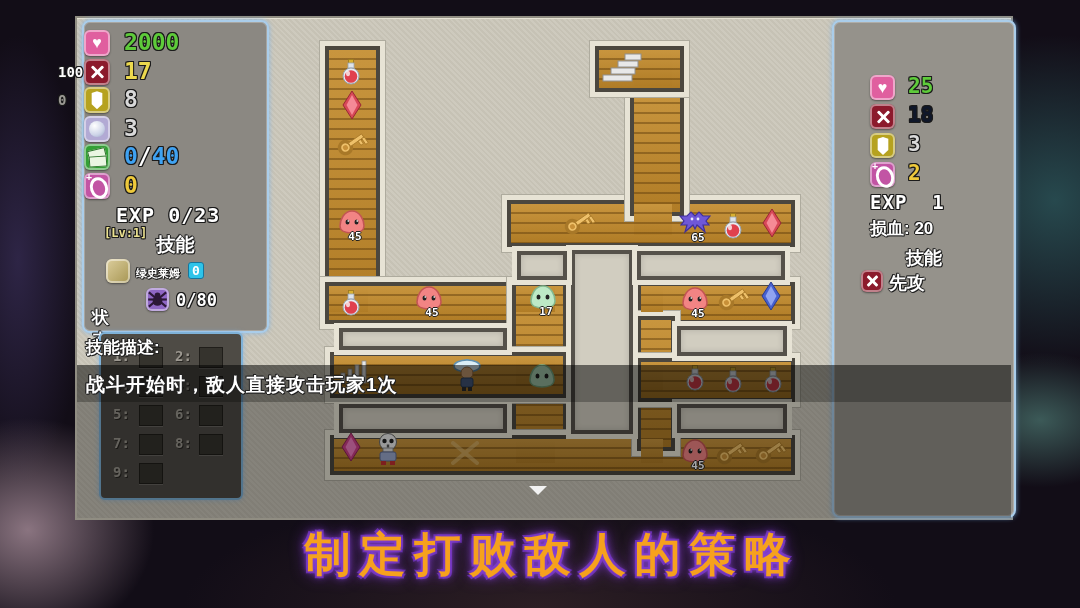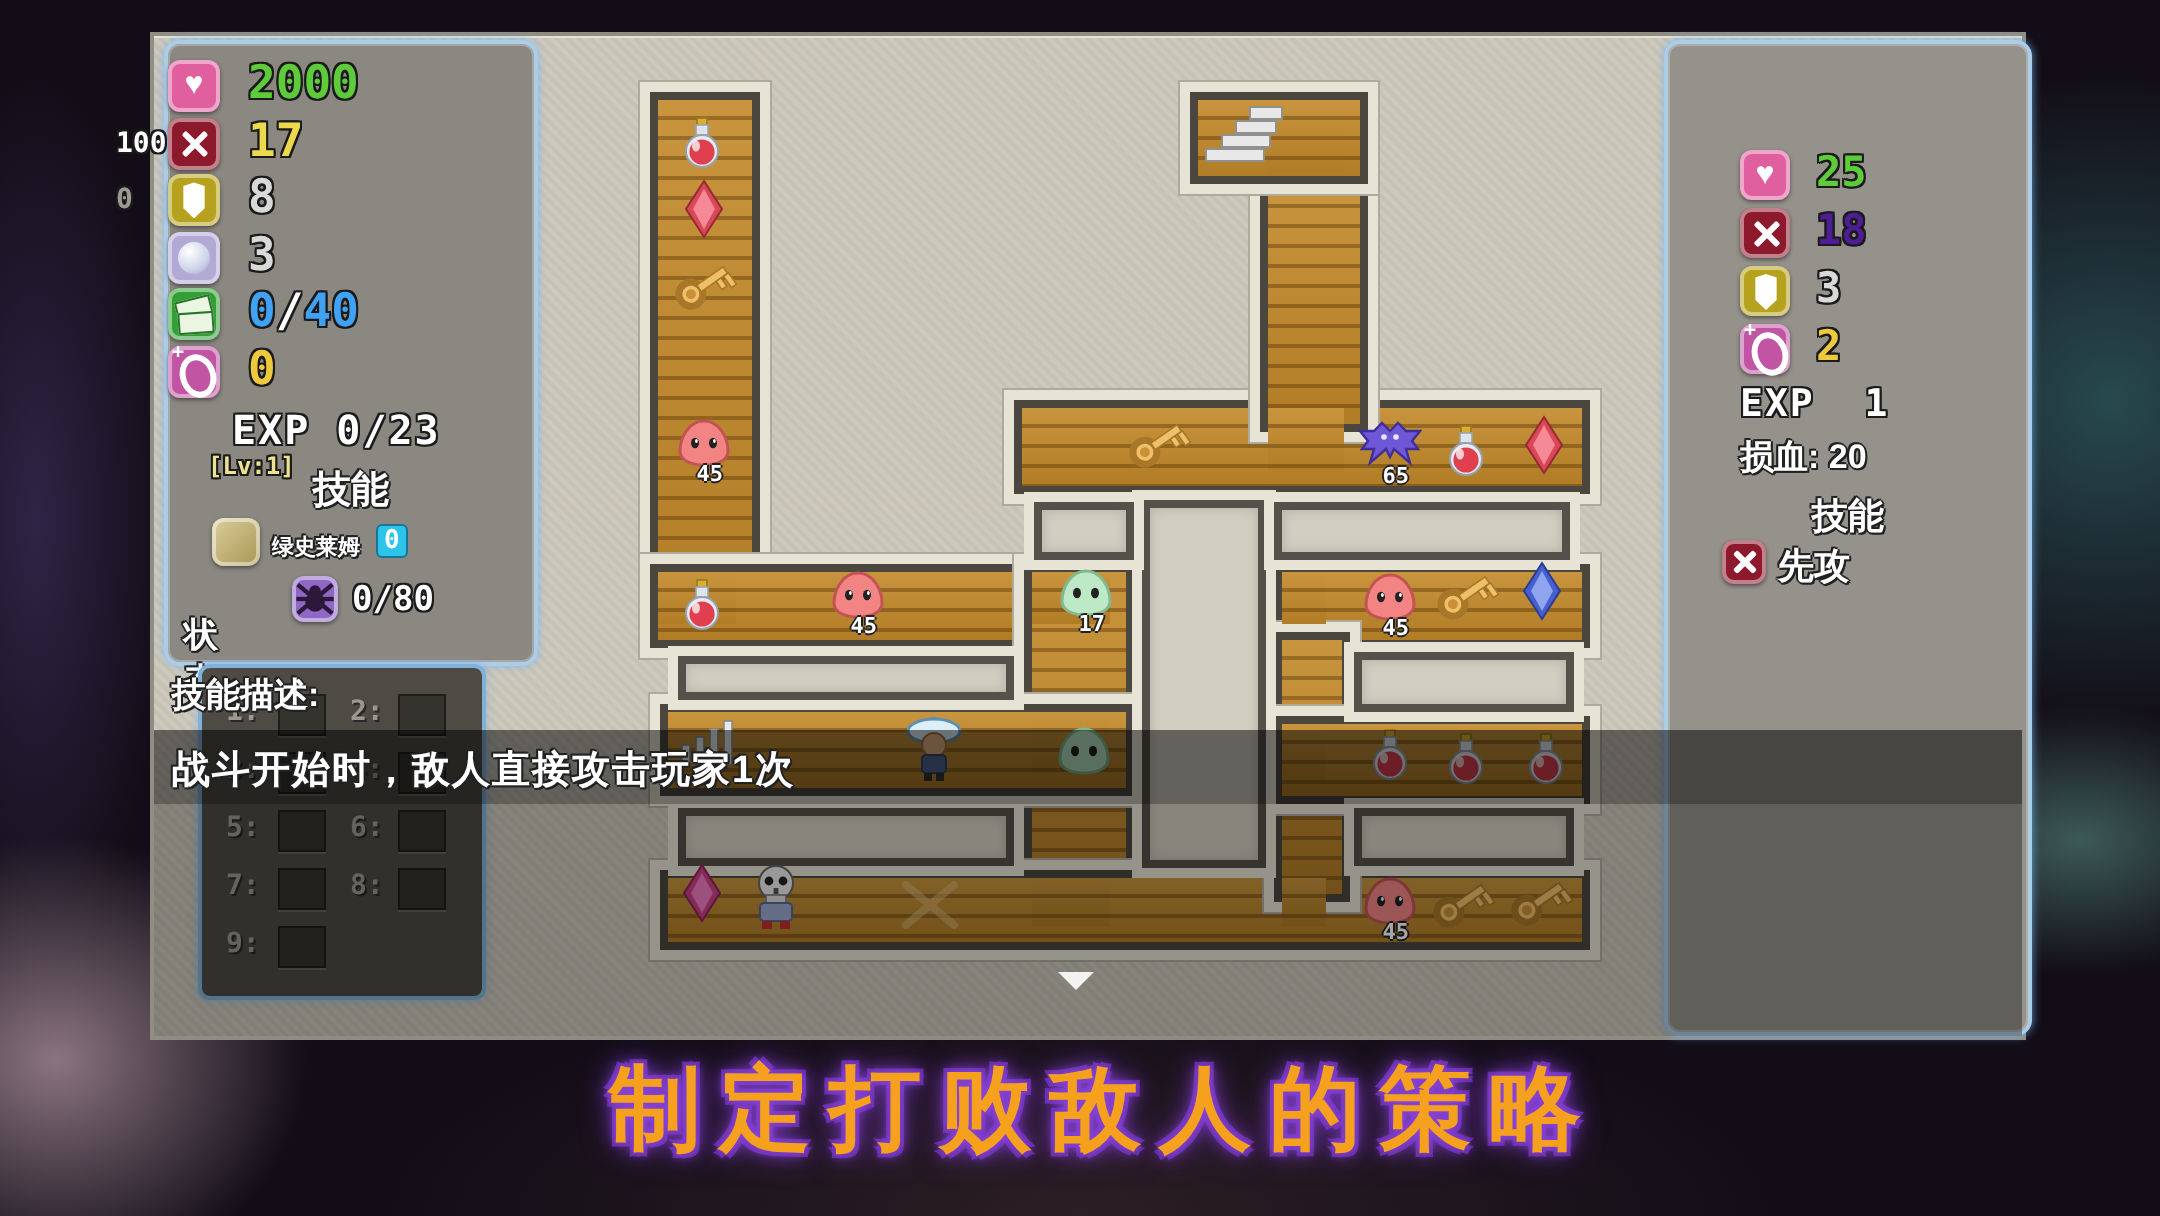--- a/index.html
+++ b/index.html
@@ -455,21 +455,21 @@
           <span class="sicon i-heart">
             <span class="gl">♥</span>
           </span>
           <span class="val px"><span style="color:#5ecb3a">25</span></span>
         </div>
         <div class="stat-row" style="top: 82px;">
           <span class="sicon i-attack">
             <span class="xsw a"></span>
             <span class="xsw b"></span>
           </span>
-          <span class="val px"><span style="color:#4c1d95">18</span></span>
+          <span class="val px"><span style="color:#0f172a">18</span></span>
         </div>
         <div class="stat-row" style="top: 111px;">
           <span class="sicon i-shield">
             <span class="shld"></span>
           </span>
           <span class="val px"><span style="color:#d9d9d9">3</span></span>
         </div>
         <div class="stat-row" style="top: 140px;">
           <span class="sicon i-coin">
             <span class="ring"></span>

